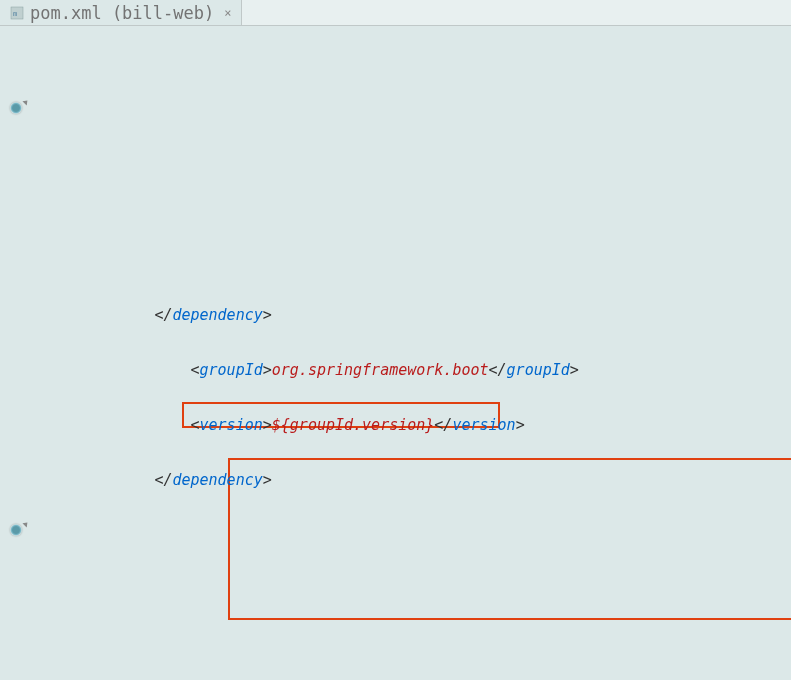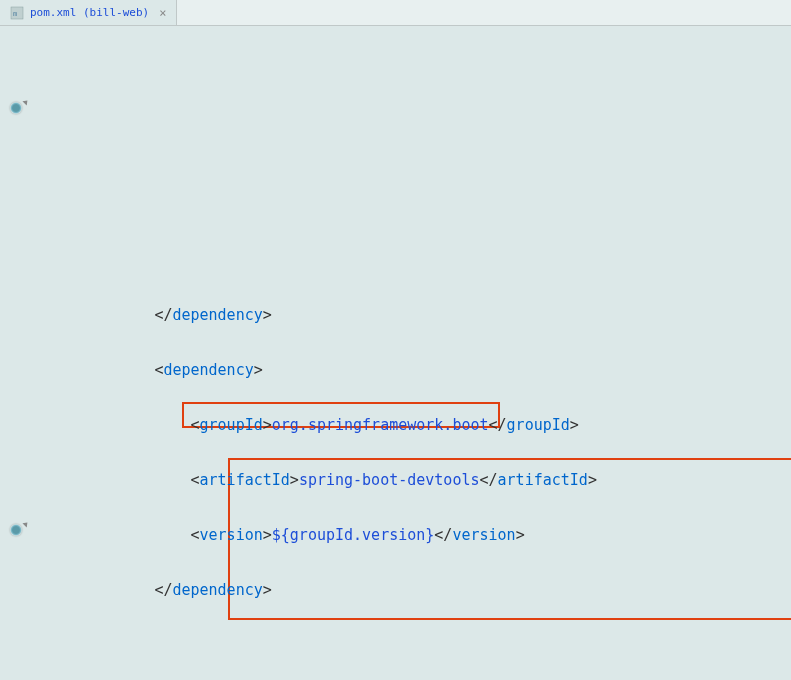--- a/index.html
+++ b/index.html
@@ -25,21 +25,21 @@
   gap: 6px;
   background: #dce8e8;
   border-right: 1px solid #c0c8c8;
   height: 100%;
 }
 .tab-icon {
   width: 14px;
   height: 14px;
   display: inline-block;
 }
-.tab-title { color: #1d4ed8; font-size: 11px; }
+.tab-title { color: #737373; font-size: 17px; }
 .tab-close { color: #888; margin-left: 4px; font-size: 12px; cursor: pointer; }
 .editor-area {
   display: flex;
   height: calc(100% - 26px);
 }
 .gutter {
   width: 42px;
   background: #dce8e8;
   position: relative;
   flex-shrink: 0;
@@ -71,25 +71,26 @@
   border-top: 3px solid transparent;
   border-bottom: 3px solid transparent;
   transform: rotate(-45deg);
 }
 .code {
   flex: 1;
   padding: 8px 0 12px 0;
   line-height: 27.5px;
   white-space: pre;
   position: relative;
+  font-style: italic;
 }
 .line { padding-left: 4px; position: relative; height: 27.5px; }
 .bracket { color: #333; }
 .tag { color: #0066cc; }
-.text { color: #1d4ed8; font-weight: 500; }
+.text { color: #b91c1c; font-weight: 500; }
 .hl-red {
   position: absolute;
   border: 2px solid #e04010;
   pointer-events: none;
 }
 .hl1 { left: 140px; top: 376px; width: 318px; height: 26px; }
 .hl2 { left: 186px; top: 432px; width: 600px; height: 162px; }
 .hl3 { left: 96px; top: 293px; width: 72px; height: 24px; border-color: #88aaa8; border-width: 1px; }
 .hl4 { left: 96px; top: 625px; width: 72px; height: 24px; border-color: #88aaa8; border-width: 1px; }
 </style>
@@ -118,23 +119,21 @@
         <div class="ring"></div>
       </div>
   </div>
   <div class="code">
     <div class="hl-red hl1"></div>
     <div class="hl-red hl2"></div>
     <div class="hl3"></div>
     <div class="hl4"></div>
 
 <div class="line">            <span class="bracket">&lt;/</span><span class="tag">dependency</span><span class="bracket">&gt;</span></div>
-<div class="line">            <span class="bracket">&lt;</span><span class="tag">dependency</span><span class="bracket">&gt;</span></div>
 <div class="line">                <span class="bracket">&lt;</span><span class="tag">groupId</span><span class="bracket">&gt;</span><span class="text">org.springframework.boot</span><span class="bracket">&lt;/</span><span class="tag">groupId</span><span class="bracket">&gt;</span></div>
-<div class="line">                <span class="bracket">&lt;</span><span class="tag">artifactId</span><span class="bracket">&gt;</span><span class="text">spring-boot-devtools</span><span class="bracket">&lt;/</span><span class="tag">artifactId</span><span class="bracket">&gt;</span></div>
 <div class="line">                <span class="bracket">&lt;</span><span class="tag">version</span><span class="bracket">&gt;</span><span class="text">${groupId.version}</span><span class="bracket">&lt;/</span><span class="tag">version</span><span class="bracket">&gt;</span></div>
 <div class="line">            <span class="bracket">&lt;/</span><span class="tag">dependency</span><span class="bracket">&gt;</span></div>
 
 
 
 
 
 
 
 

